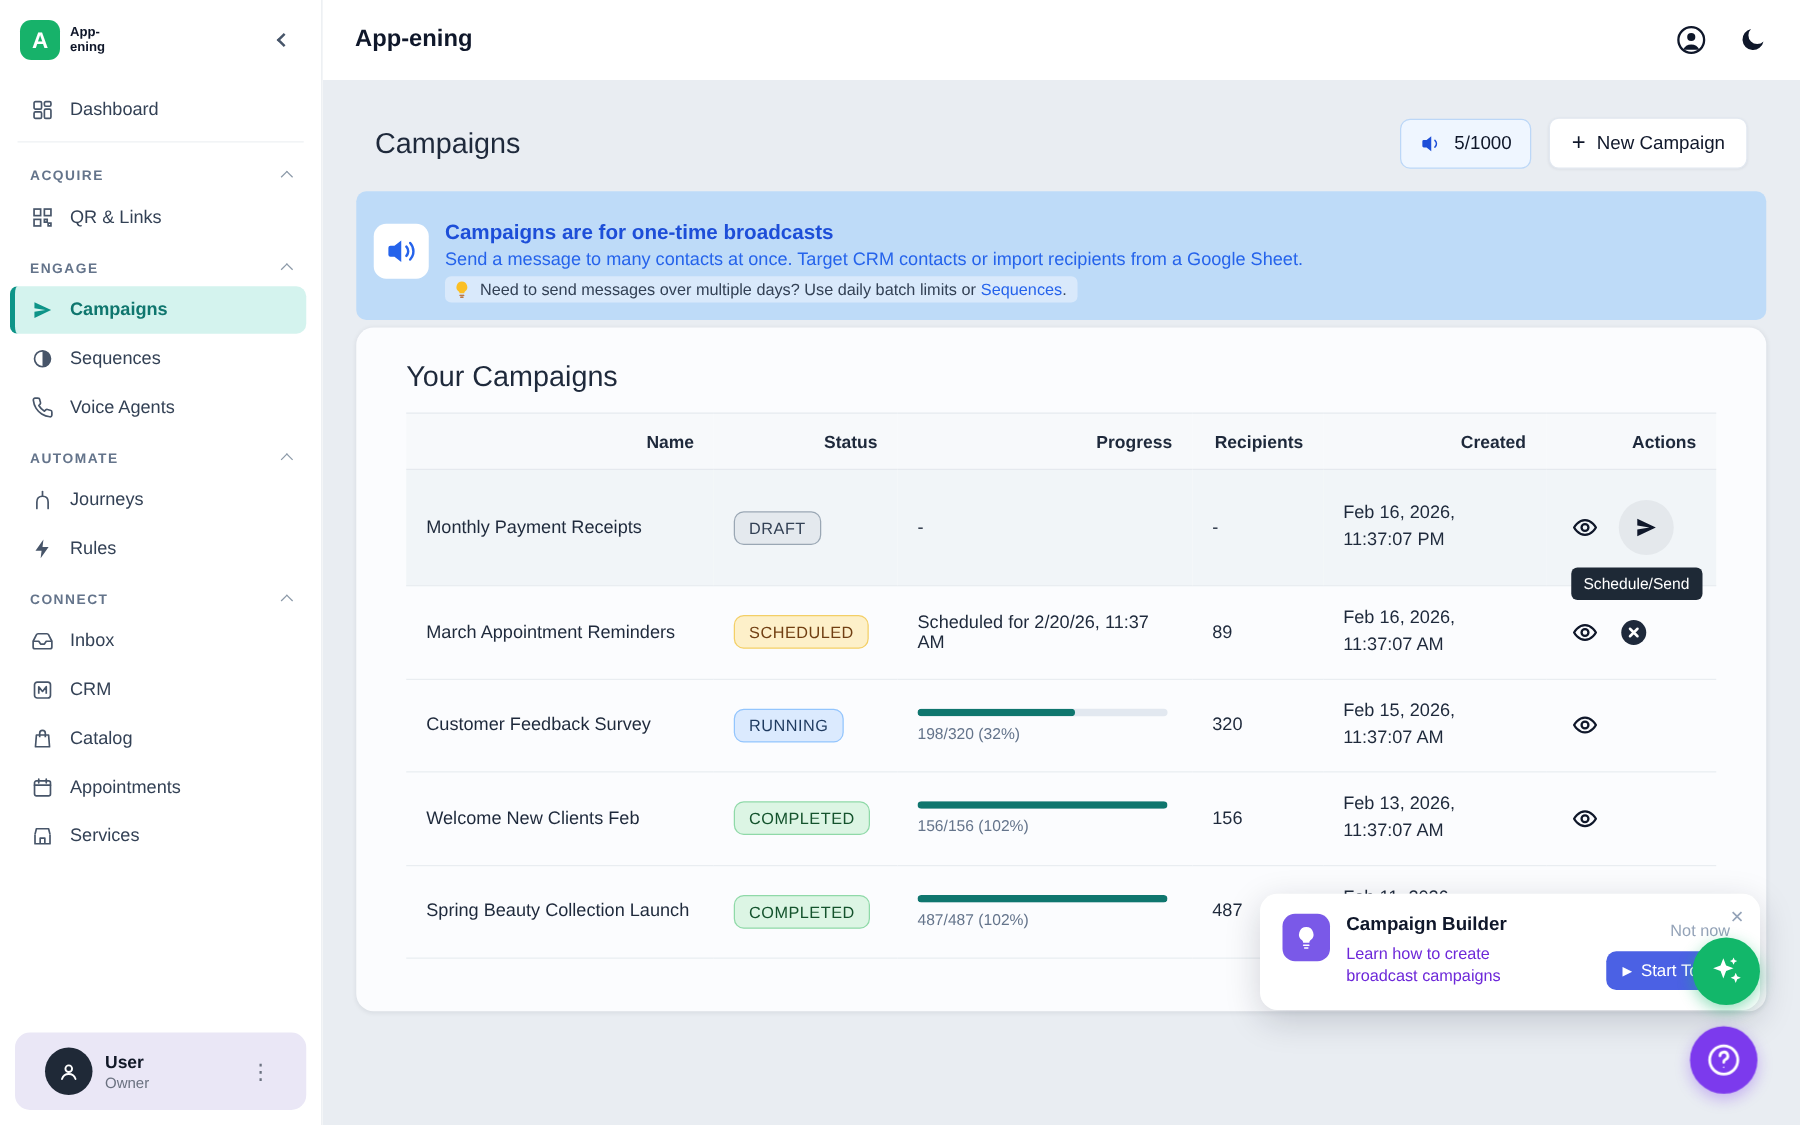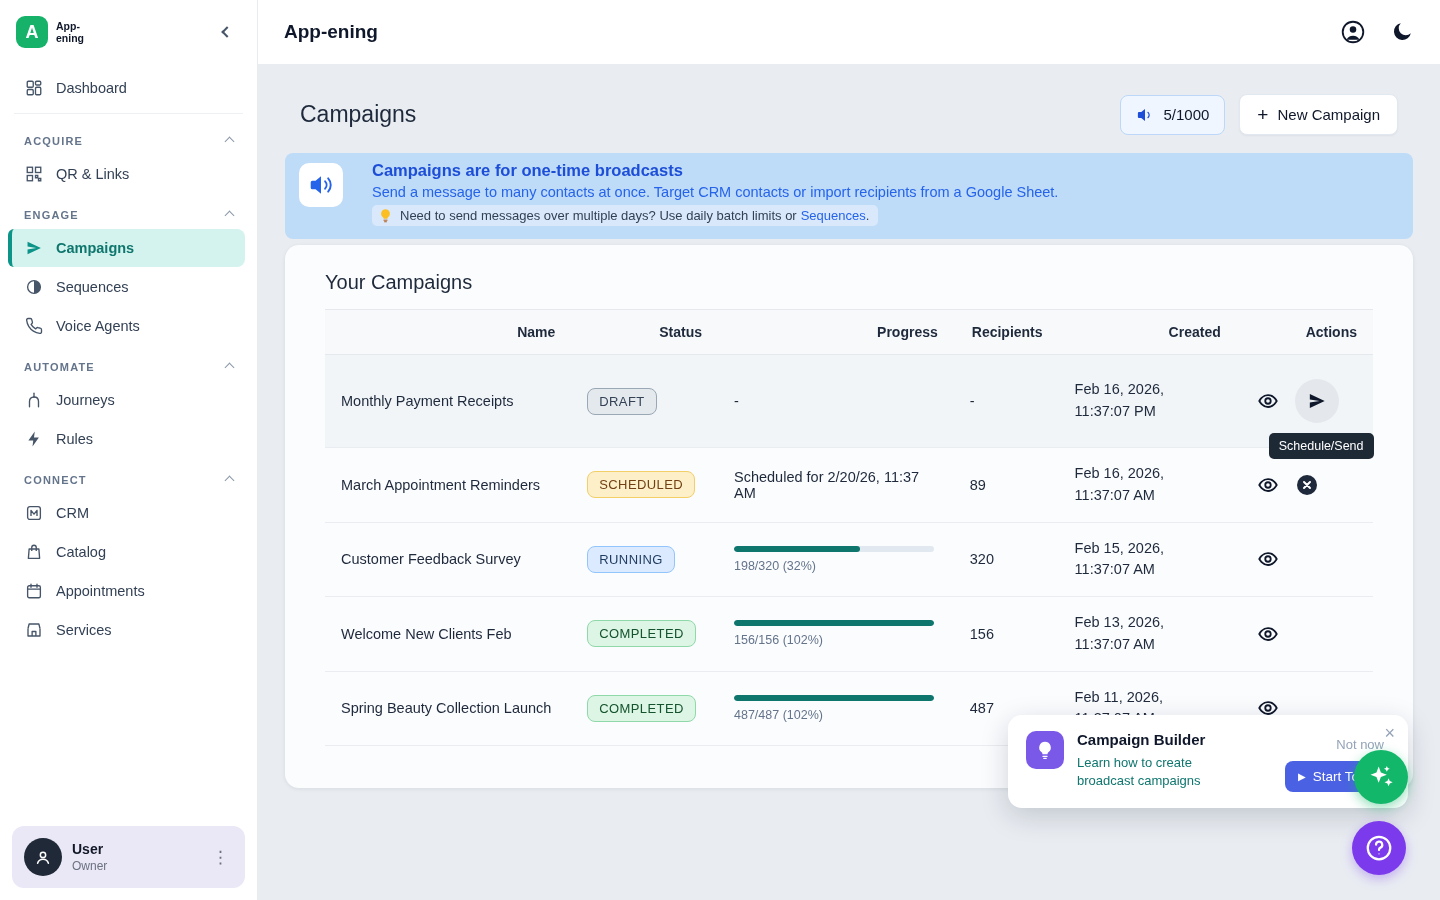--- a/index.html
+++ b/index.html
@@ -16,21 +16,21 @@
   .collapse-btn { cursor:pointer; padding:6px; display:flex; }
   .chev-left { width:8px; height:8px; border-left:2px solid #475569; border-top:2px solid #475569; transform:rotate(-45deg); }
   .chev-up { width:7px; height:7px; border-left:1.8px solid #8b99a8; border-top:1.8px solid #8b99a8; transform:rotate(45deg); }
   .sb-nav { flex:1; overflow:hidden; padding:4px 12px 0; }
   .nav-item { display:flex; align-items:center; gap:12px; padding:10px 12px; border-radius:8px; font-size:14.5px; color:#334155; margin:1px 0; cursor:pointer; }
   .nav-item .ni { color:#475569; width:20px; display:flex; justify-content:center; flex:none; }
   .nav-item.active { background:#d4f3ee; color:#0f766e; font-weight:bold; border-left:4px solid #0d9488; margin-left:-4px; border-radius:6px 8px 8px 6px; }
   .nav-item.active .ni { color:#0d9488; }
   .sb-divider { height:1px; background:#eef1f4; margin:6px 2px; }
   .sb-section { display:flex; align-items:center; justify-content:space-between; padding:15px 12px 7px; font-size:11px; font-weight:bold; letter-spacing:1.2px; color:#64748b; cursor:pointer; }
-  .sb-user { margin:12px; background:#eae7f6; border-radius:12px; padding:12px 12px; display:flex; align-items:center; gap:10px; flex:none; cursor:pointer; }
+  .sb-user { margin:12px; background:#eae7f6; border-radius:12px; padding:12px 24px; display:flex; align-items:center; gap:10px; flex:none; cursor:pointer; }
   .avatar { width:38px; height:38px; border-radius:50%; background:#1f2937; display:flex; align-items:center; justify-content:center; flex:none; }
   .sb-user-name { font-size:14px; font-weight:bold; color:#111827; }
   .sb-user-role { font-size:12px; color:#6b7280; margin-top:2px; }
   .sb-user-menu { margin-left:auto; color:#6b7280; font-size:17px; cursor:pointer; padding:4px; }
 
   
   .main { margin-left:258px; height:900px; display:flex; flex-direction:column; }
   .topbar { height:64px; background:#fff; display:flex; align-items:center; justify-content:space-between; padding:0 26px; flex:none; }
   .topbar-title { font-size:19px; font-weight:bold; color:#0f172a; }
   .topbar-icons { display:flex; align-items:center; gap:24px; }
@@ -39,56 +39,56 @@
   .content { flex:1; background:#e9edf2; padding:0 27px; position:relative; overflow:hidden; }
   .page-head { display:flex; align-items:center; justify-content:space-between; padding:30px 15px 18px; }
   .page-title { font-size:23px; color:#1e293b; font-weight:500; }
   .head-actions { display:flex; gap:14px; align-items:center; }
   .quota-chip { display:flex; align-items:center; gap:9px; background:#eff6ff; border:1px solid #bcd7f7; border-radius:8px; padding:10px 15px; font-size:15px; color:#0f172a; cursor:pointer; }
   .quota-chip svg { color:#1d4ed8; }
   .new-campaign-btn { display:flex; align-items:center; gap:9px; background:#fff; border:1px solid #e2e8f0; border-radius:8px; padding:10px 17px; font-size:15px; color:#0f172a; cursor:pointer; box-shadow:0 1px 2px rgba(15,23,42,.05); }
   .plus { font-size:19px; line-height:1; }
 
   
-  .banner { background:#bedbf8; border-radius:8px; padding:8px 14px 12px; display:flex; gap:29px; }
+  .banner { background:#bedbf8; border-radius:8px; padding:24px 14px 12px; display:flex; gap:13px; }
   .banner-icon { width:44px; height:44px; background:#fff; border-radius:10px; display:flex; align-items:center; justify-content:center; color:#2563eb; flex:none; margin-top:2px; }
   .banner-title { font-size:16.5px; font-weight:bold; color:#1d4ed8; }
   .banner-sub { font-size:14.5px; color:#2563eb; margin-top:4px; }
   .banner-tip { display:inline-flex; align-items:center; background:#d9e9fb; border-radius:5px; padding:3px 9px 3px 6px; margin-top:5px; font-size:13px; color:#334155; }
   .banner-tip .bulb { margin-right:7px; }
   .banner-tip .seq-link { color:#2563eb; margin-left:4px; cursor:pointer; }
 
   
   .card { background:#fbfcfe; border-radius:14px; margin-top:6px; padding:26px 40px 42px; box-shadow:0 1px 4px rgba(15,23,42,.08); }
-  .card-title { font-size:20px; font-weight:500; color:#1e293b; }
+  .card-title { font-size:23px; font-weight:500; color:#1e293b; }
   .card-sub { font-size:14.5px; color:#334155; margin-top:6px; }
   table.campaigns { width:100%; border-collapse:collapse; margin-top:15px; table-layout:fixed; }
   .campaigns th { text-align:right; font-size:14px; font-weight:bold; color:#1e293b; padding:14px 16px; background:#f7f9fb; border-top:1px solid #e5e9ee; border-bottom:1px solid #e5e9ee; }
   .campaigns td { padding:15px 16px; font-size:14.5px; color:#1e293b; border-bottom:1px solid #e9edf1; vertical-align:middle; }
   tr.row-hover td { background:#f1f5f8; padding-top:24px; padding-bottom:24px; }
   .badge { display:inline-block; padding:5px 11px; border-radius:8px; font-size:13px; letter-spacing:.4px; }
   .badge.draft { background:#e4e9ee; border:1px solid #9aa7b4; color:#334155; }
   .badge.scheduled { background:#fdf0c9; border:1px solid #f3cf67; color:#713f12; }
   .badge.running { background:#dbeafe; border:1px solid #93c5fd; color:#1e3a5f; }
   .badge.completed { background:#dcf5e4; border:1px solid #8fd9a8; color:#14532d; }
   .pbar { width:200px; height:6px; background:#e2e8f0; border-radius:4px; overflow:hidden; }
   .pfill { height:100%; background:#0f766e; border-radius:4px; }
   .plabel { font-size:12.5px; color:#64748b; margin-top:7px; }
   .created { font-size:14px; line-height:1.5; }
   .actions-cell { position:relative; display:flex; align-items:center; gap:12px; }
   .eye-btn { color:#0f172a; display:flex; cursor:pointer; padding:4px; }
   .send-btn { width:44px; height:44px; border-radius:50%; background:#e4e8ec; display:flex; align-items:center; justify-content:center; color:#0f172a; cursor:pointer; flex:none; }
   .cancel-btn { display:flex; cursor:pointer; }
-  .tooltip { position:absolute; top:54px; left:16px; background:#1e2936; color:#fff; font-size:12.5px; padding:6px 10px; border-radius:5px; white-space:nowrap; z-index:6; }
+  .tooltip { position:absolute; top:54px; left:4px; background:#1e2936; color:#fff; font-size:12.5px; padding:6px 10px; border-radius:5px; white-space:nowrap; z-index:6; }
 
   
   .toast { position:fixed; right:32px; bottom:92px; width:400px; background:#fff; border-radius:14px; box-shadow:0 8px 28px rgba(15,23,42,.18); padding:16px 18px; display:flex; gap:13px; z-index:20; }
   .toast-icon { width:38px; height:38px; border-radius:10px; background:#7a59e8; display:flex; align-items:center; justify-content:center; flex:none; }
   .toast-title { font-size:15px; font-weight:bold; color:#0f172a; }
-  .toast-body { font-size:13px; color:#0f766e; margin-top:6px; line-height:1.4; width:155px; }
+  .toast-body { font-size:13px; color:#6d28d9; margin-top:6px; line-height:1.4; width:155px; }
   .toast-right { margin-left:auto; display:flex; flex-direction:column; align-items:flex-end; gap:9px; padding:6px 6px 0 0; }
   .not-now { font-size:13px; color:#94a3b8; cursor:pointer; }
   .start-btn { display:flex; align-items:center; gap:7px; background:#4b61e4; color:#fff; border-radius:8px; padding:8px 13px; font-size:13.5px; cursor:pointer; white-space:nowrap; }
   .start-btn .play { font-size:10px; }
   .toast-close { position:absolute; top:9px; right:13px; color:#94a3b8; font-size:18px; line-height:1; cursor:pointer; }
   .fab { position:fixed; border-radius:50%; display:flex; align-items:center; justify-content:center; cursor:pointer; }
   .fab-green { width:54px; height:54px; right:32px; bottom:96px; background:#12b76a; box-shadow:0 4px 12px rgba(18,183,106,.45); z-index:30; }
   .fab-purple { width:54px; height:54px; right:34px; bottom:25px; background:#7c3aed; box-shadow:0 4px 12px rgba(124,58,237,.35); z-index:30; }
 </style>
 </head>
@@ -184,20 +184,29 @@
         <svg viewBox="0 0 24 24" width="18" height="18" fill="currentColor">
             <path d="M13 2 4.5 14H11l-1 8L18.5 10H12l1-8z"></path>
           </svg>
       </span>
       <span>Rules</span>
     </div>
 
     <div class="sb-section">
       <span>CONNECT</span>
       <span class="chev-up"></span>
+    </div>
+    <div class="nav-item">
+      <span class="ni">
+        <svg viewBox="0 0 24 24" width="18" height="18" fill="none" stroke="currentColor" stroke-width="1.8" stroke-linejoin="round">
+            <polyline points="22 12 16 12 14 15 10 15 8 12 2 12"></polyline>
+            <path d="M5.45 5.11 2 12v6a2 2 0 0 0 2 2h16a2 2 0 0 0 2-2v-6l-3.45-6.89A2 2 0 0 0 16.76 4H7.24a2 2 0 0 0-1.79 1.11z"></path>
+          </svg>
+      </span>
+      <span>Inbox</span>
     </div>
     <div class="nav-item">
       <span class="ni">
         <svg viewBox="0 0 24 24" width="18" height="18" fill="none" stroke="currentColor" stroke-width="1.8" stroke-linejoin="round">
             <rect x="3.5" y="3.5" width="17" height="17" rx="3"></rect>
             <path d="M8 16V8.5l4 5 4-5V16"></path>
           </svg>
       </span>
       <span>CRM</span>
     </div>

